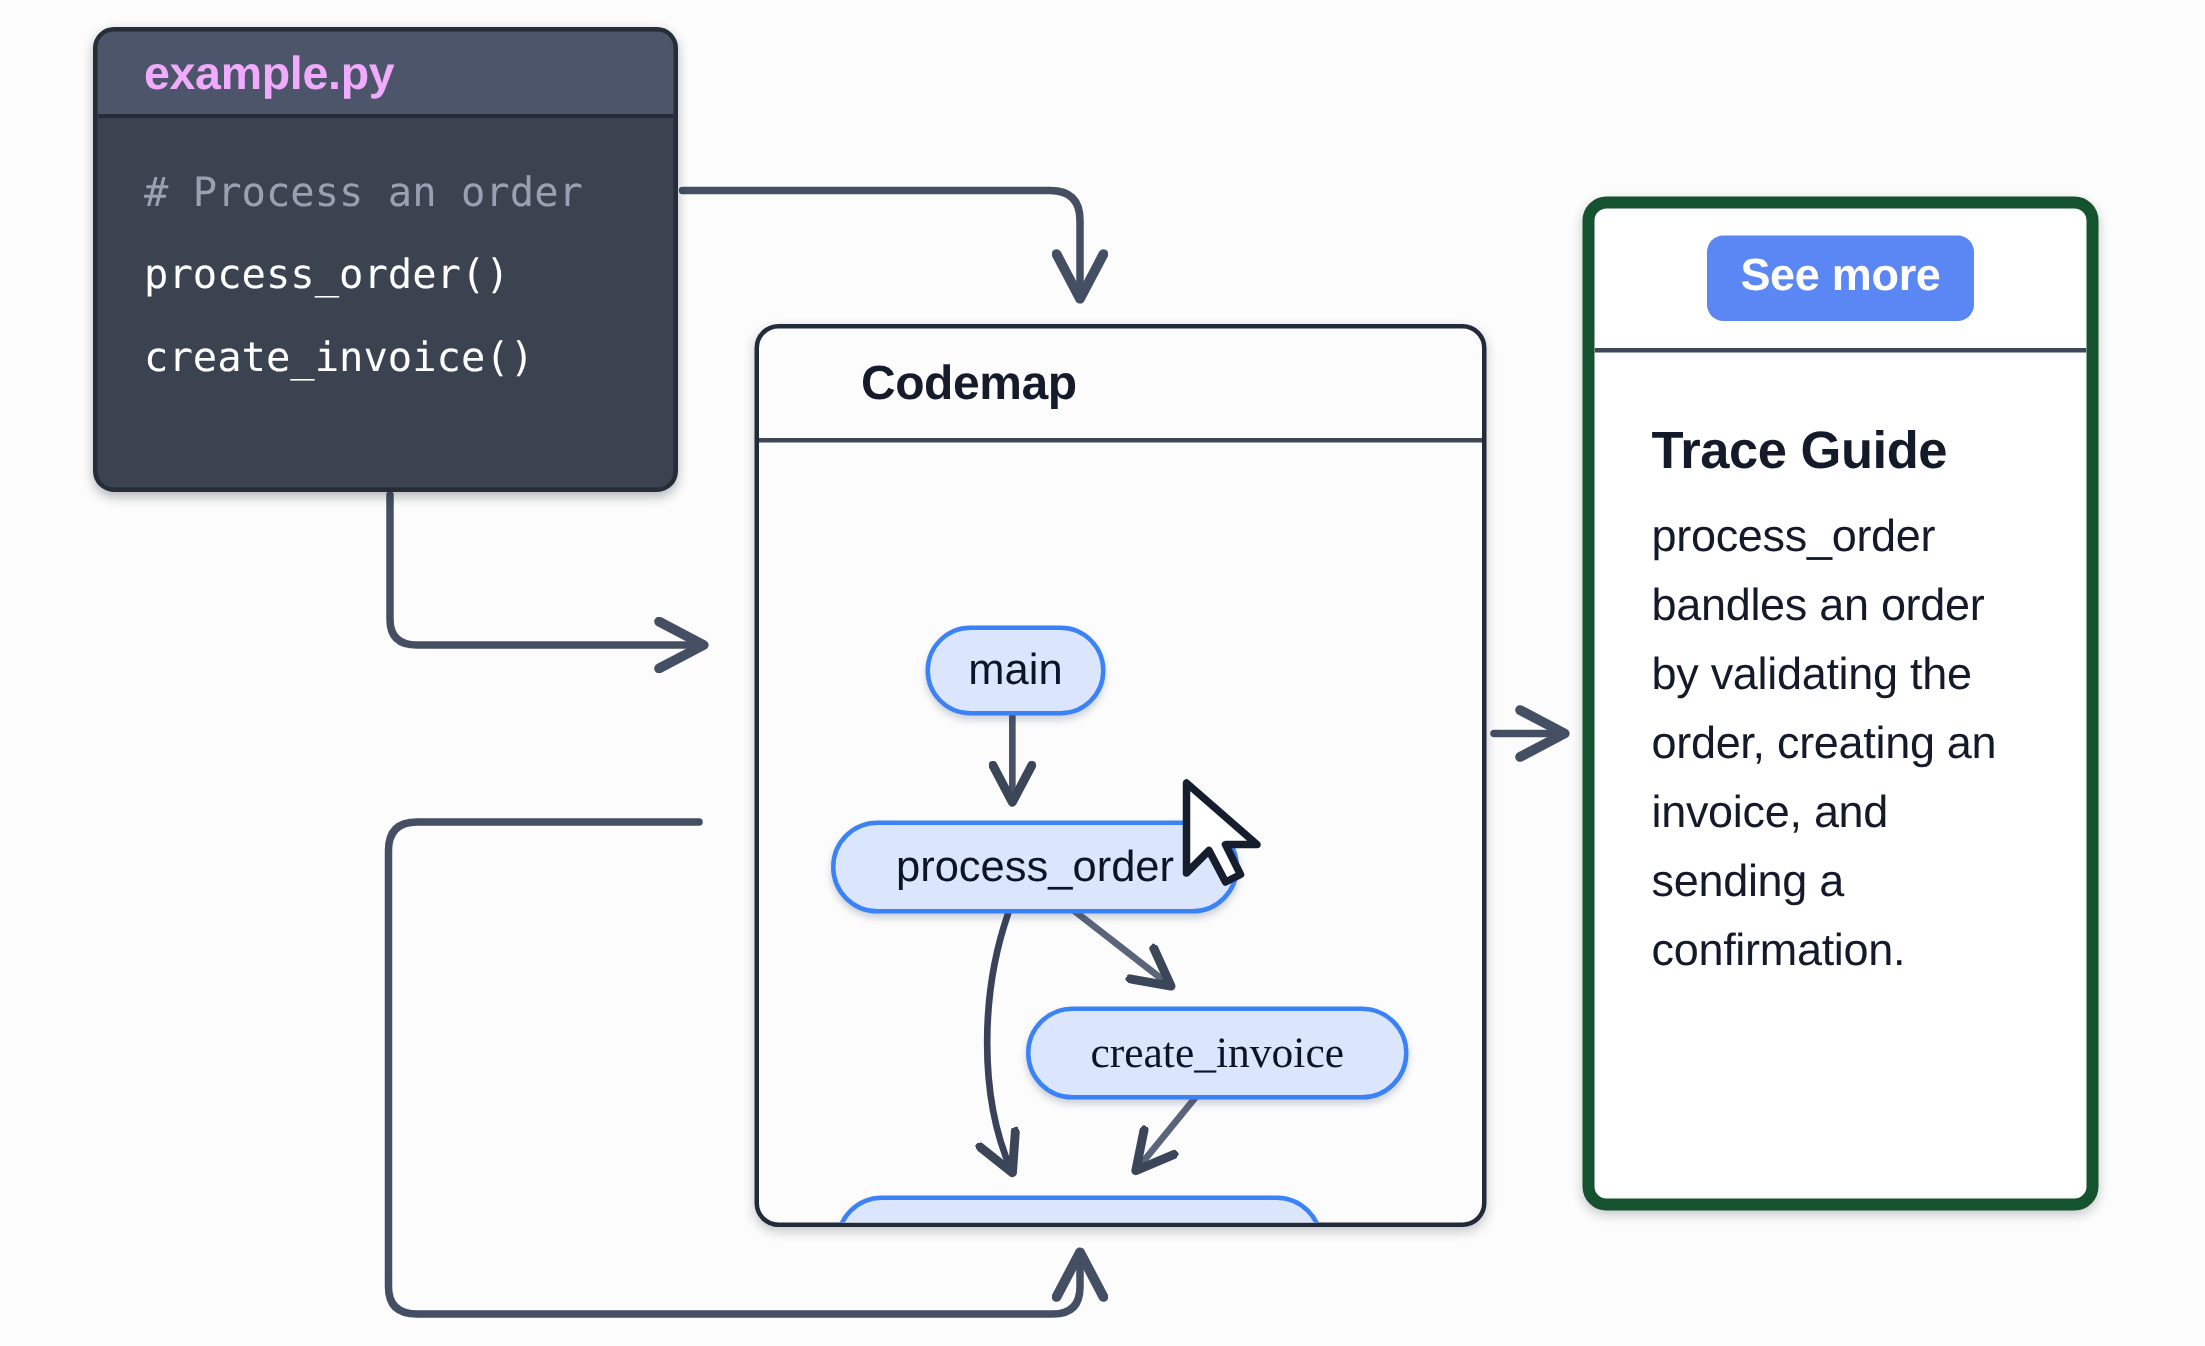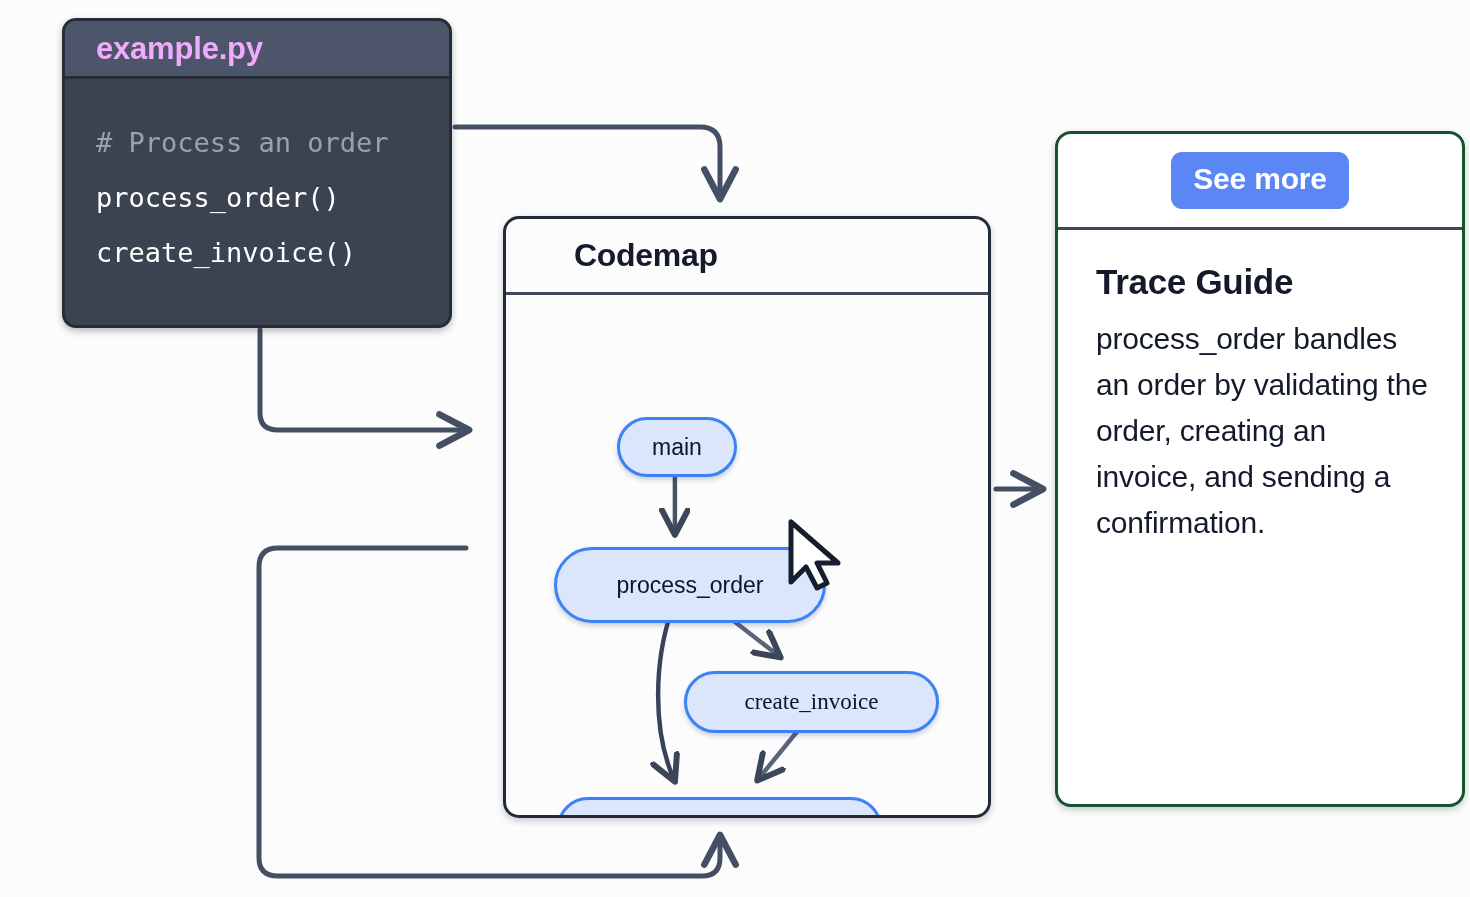--- a/index.html
+++ b/index.html
@@ -55,21 +55,21 @@
     box-sizing: border-box;
   }
   .code-title {
     color: #f0abfc;
     font-size: 31px;
     font-weight: bold;
     letter-spacing: -0.2px;
     font-family: "Liberation Sans", sans-serif;
   }
   .code-body {
-    padding: 36px 0 0 31px;
+    padding: 22px 0 0 31px;
     font-family: "DejaVu Sans Mono", monospace;
     font-size: 27px;
     line-height: 55px;
   }
   .code-line.comment { color: #98a1b1; }
   .code-line.call    { color: #ffffff; }
 
   
   .codemap-panel {
     position: absolute;
@@ -105,30 +105,30 @@
     height: calc(100% - 76px);
   }
 
   
   .node {
     position: absolute;
     background: #dbe6fd;
     border: 3px solid #3b82f6;
     border-radius: 999px;
     color: #0d1426;
-    font-size: 23px;
+    font-size: 29px;
     display: flex;
     align-items: center;
     justify-content: center;
     box-sizing: border-box;
     white-space: nowrap;
     box-shadow: 0 3px 5px rgba(30,50,90,0.22);
   }
   .node-main              { left: 111px; top: 122px;  width: 120px; height: 60px; }
-  .node-process-order     { left: 48px;  top: 252px;  width: 272px; height: 76px; }
+  .node-process-order     { left: 48px;  top: 252px;  width: 272px; height: 62px; }
   .node-create-invoice    { left: 178px; top: 376px;  width: 255px; height: 62px; font-family: Liberation Serif, serif; }
   .node-send-confirmation { left: 51px;  top: 502px;  width: 325px; height: 62px; }
 
   
   .graph-edges {
     position: absolute;
     left: 0; top: 0;
     width: 100%;
     height: 100%;
     pointer-events: none;
@@ -142,24 +142,24 @@
     width: 66px;
     height: 74px;
     pointer-events: none;
   }
 
   
   .guide-panel {
     position: absolute;
     left: 1055px;
     top: 131px;
-    width: 410px;
+    width: 344px;
     height: 676px;
     background: #ffffff;
-    border: 3px solid #14532d;
+    border: 8px solid #14532d;
     border-radius: 16px;
     box-sizing: border-box;
     box-shadow: 0 3px 7px rgba(20,25,35,0.22);
     overflow: hidden;
   }
   .guide-header {
     height: 96px;
     border-bottom: 3px solid #3d4859;
     display: flex;
     align-items: center;
@@ -172,21 +172,21 @@
     font-size: 30px;
     font-weight: bold;
     border: none;
     border-radius: 11px;
     padding: 10px 22px 13px 22px;
     cursor: pointer;
     font-family: "Liberation Sans", sans-serif;
     letter-spacing: -0.2px;
   }
   .guide-body {
-    padding: 32px 30px 0 38px;
+    padding: 46px 30px 0 38px;
     box-sizing: border-box;
   }
   .guide-title {
     font-size: 35px;
     font-weight: bold;
     color: #141a2a;
     margin: 0 0 14px 0;
     letter-spacing: -0.3px;
   }
   .guide-text {

